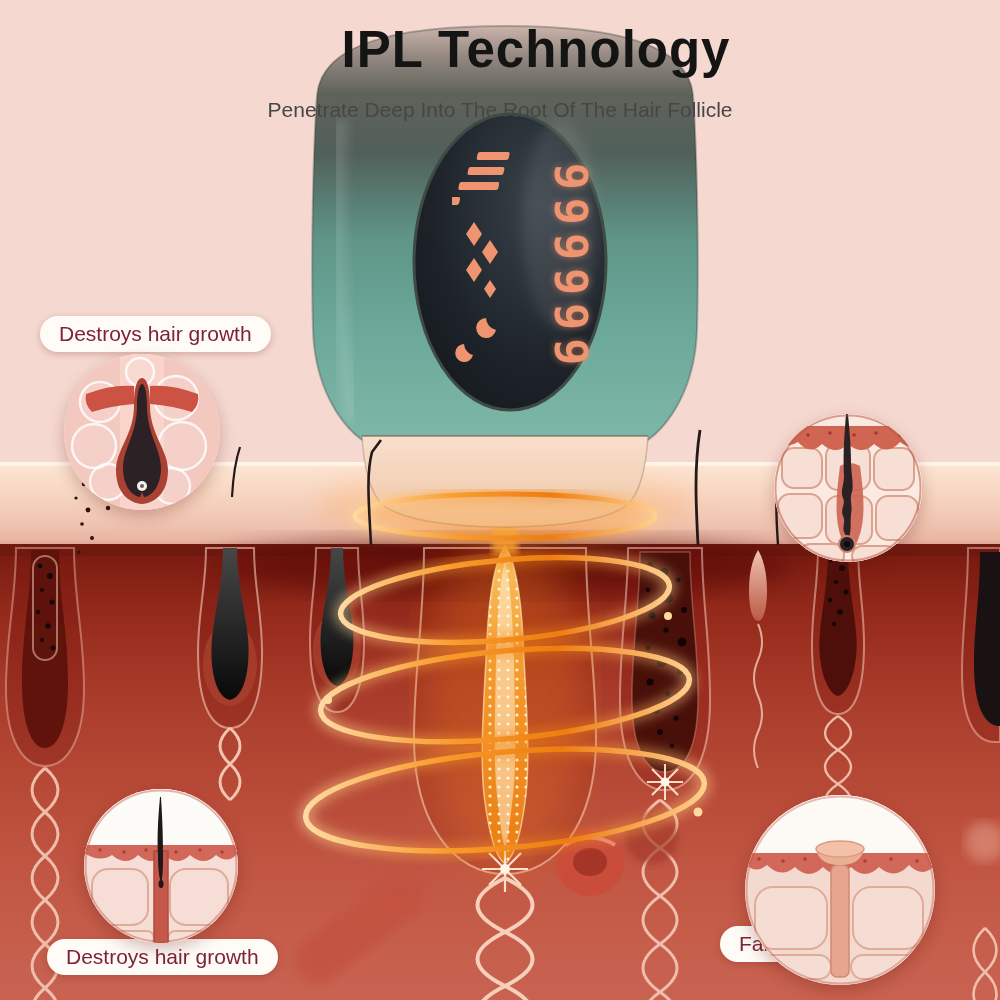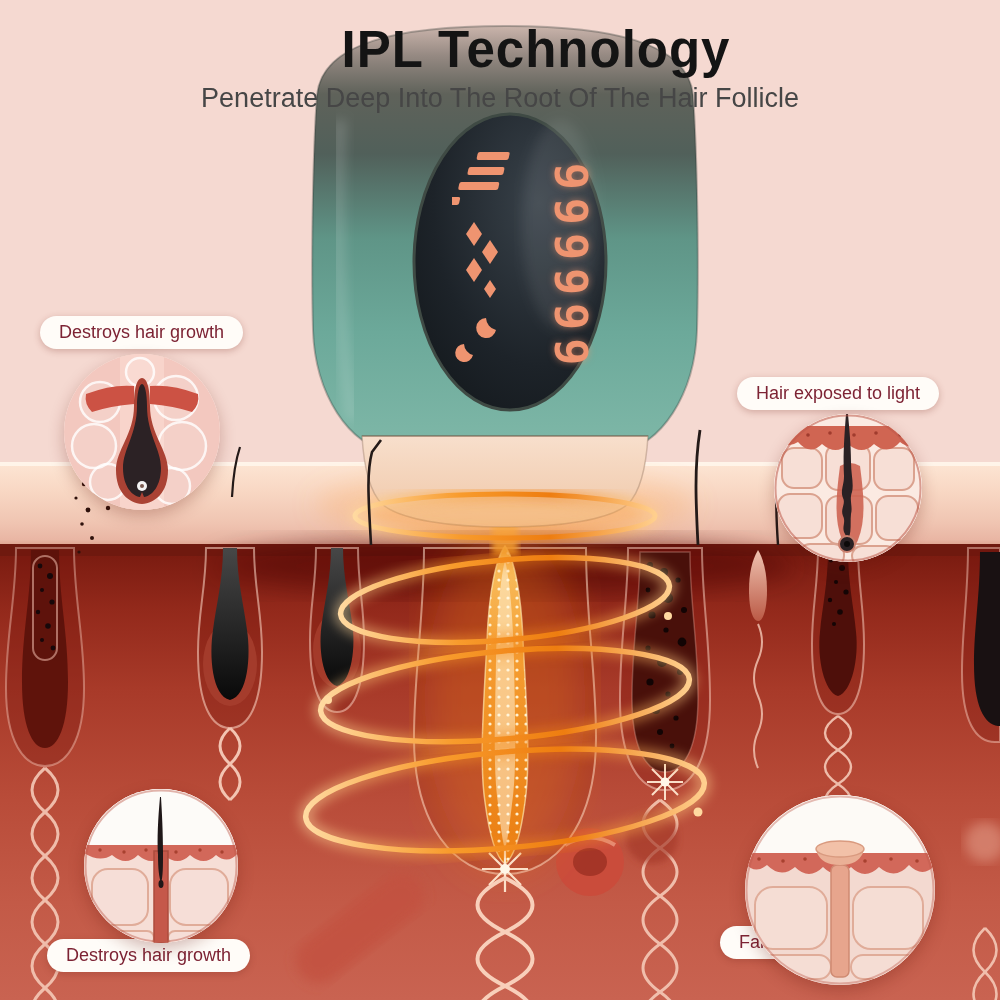--- a/index.html
+++ b/index.html
@@ -1,24 +1,24 @@
 <!DOCTYPE html>
 <html><head>
 <meta charset="utf-8">
 <style>
   html,body{margin:0;padding:0;background:#e8e8e8;}
   #stage{position:relative;width:1000px;height:1000px;overflow:hidden;
          font-family:"Liberation Sans",sans-serif;background:#f5d9d1;}
   #scene{position:absolute;left:0;top:0;}
   .title{position:absolute;left:0;top:20px;width:1000px;text-align:center;
          font-size:51px;font-weight:bold;letter-spacing:1px;color:#141414;margin-left:36px;}
-  .subtitle{position:absolute;left:0;top:80px;width:1000px;text-align:center;
-         font-size:27px;line-height:1.35;color:#464646;}
+  .subtitle{position:absolute;left:0;top:96px;width:1000px;text-align:center;
+         font-size:21px;line-height:1.35;color:#464646;}
   .pill{position:absolute;background:#fffcf8;border-radius:24px;padding:6px 19px;
-        font-size:18px;color:#7d2334;white-space:nowrap;
+        font-size:21px;color:#7d2334;white-space:nowrap;
         box-shadow:0 2px 7px rgba(120,40,30,.28);}
   .inset{position:absolute;border-radius:50%;overflow:hidden;
          box-shadow:0 6px 16px rgba(100,20,10,.28), inset 0 0 0 2px rgba(255,255,255,.55);}
   .inset svg{display:block;}
   .digits{position:absolute;left:570px;top:268px;transform:translate(-50%,-50%) rotate(90deg);
           font-family:"DejaVu Sans Mono",monospace;font-weight:bold;font-size:45px;
           letter-spacing:8px;color:#ef9470;white-space:nowrap;
           text-shadow:0 0 7px rgba(239,148,112,.6);}
   .disp-icons{position:absolute;left:452px;top:152px;}
 </style>
@@ -315,21 +315,20 @@
     </g>
   </svg>
 </div>
 
 <div class="title">IPL Technology</div>
 <div class="subtitle">
   <span style="display:block">Penetrate Deep Into The Root Of The Hair Follicle</span>
 </div>
 
 <div class="pill" style="left:40px;top:316px;">Destroys hair growth</div>
-<div class="pill" style="left:737px;top:377px;">Hair exposed to light</div>
 <div class="pill" style="left:47px;top:939px;">Destroys hair growth</div>
 <div class="pill" style="left:720px;top:926px;">Fall off naturally</div>
 
 <div class="inset" style="left:64px;top:354px;width:156px;height:156px;">
   <svg width="156" height="156" viewBox="0 0 156 156">
     <rect width="156" height="156" fill="#f3c8bf"></rect>
     <rect x="56" width="44" height="156" fill="#fad8cf" opacity=".75"></rect>
     <g stroke="rgba(255,255,255,.8)" stroke-width="2.5" fill="rgba(255,255,255,.15)">
       <circle cx="36" cy="48" r="20"></circle>
           <circle cx="30" cy="92" r="22"></circle>

